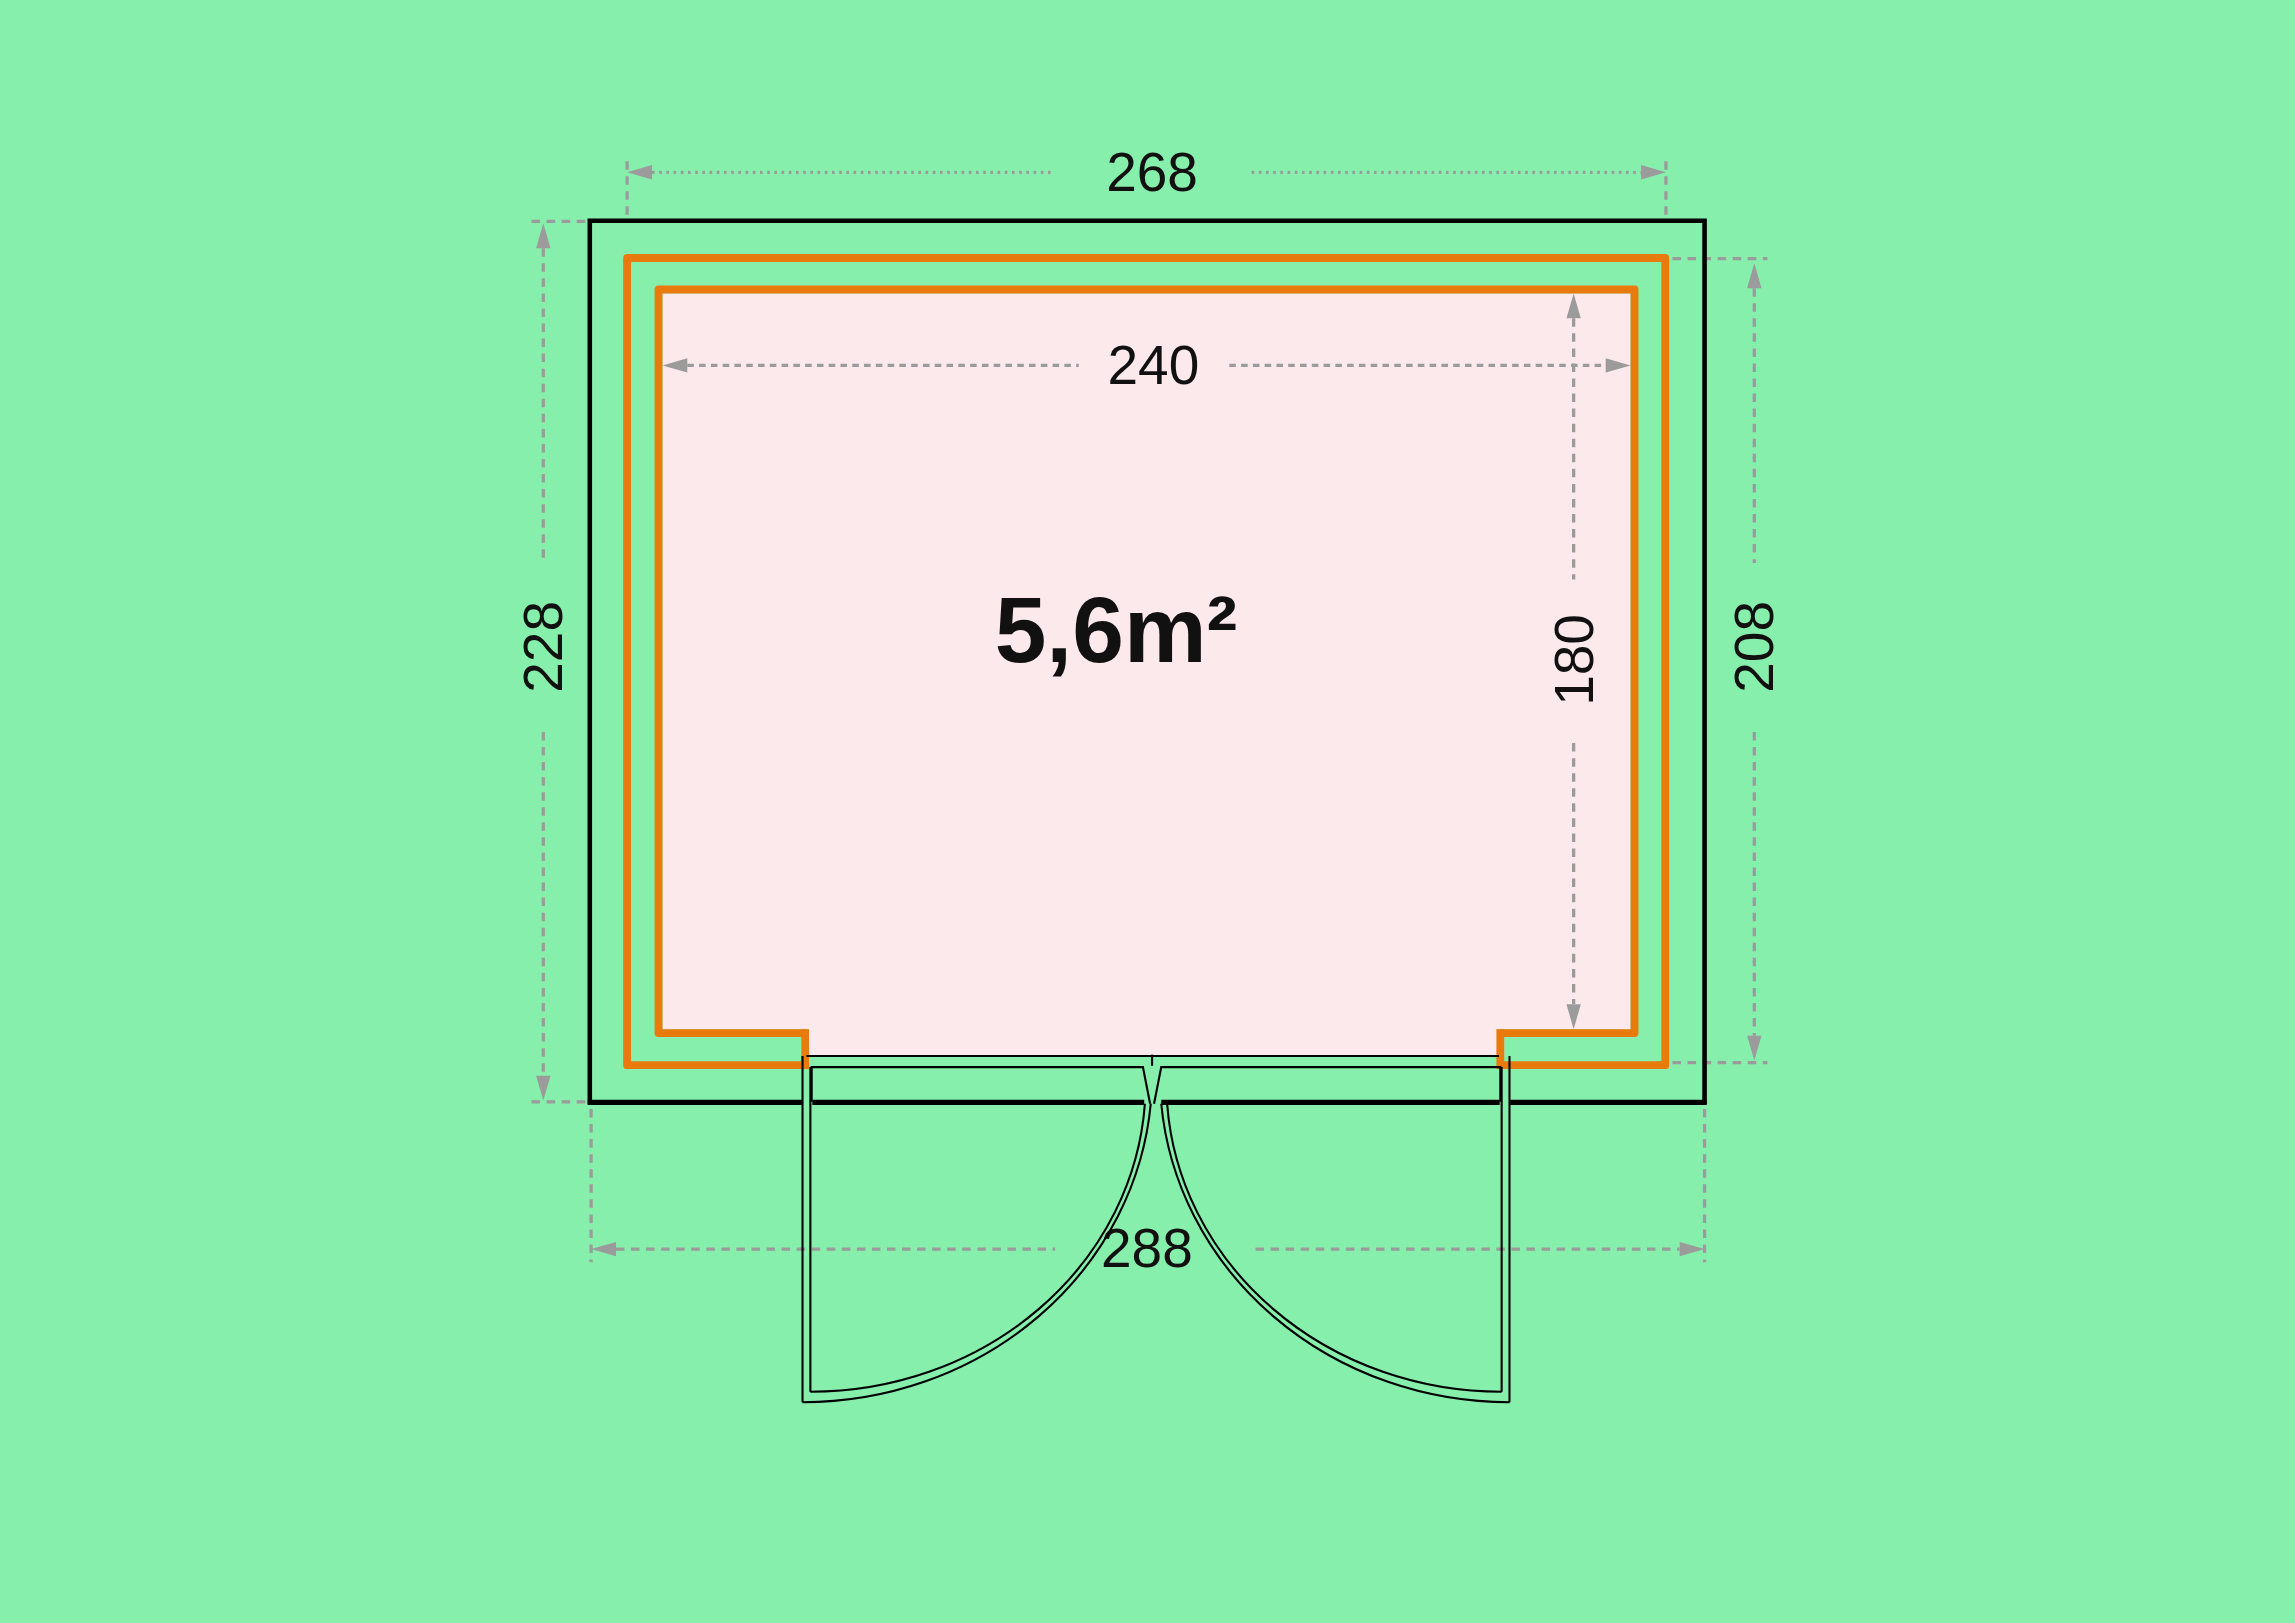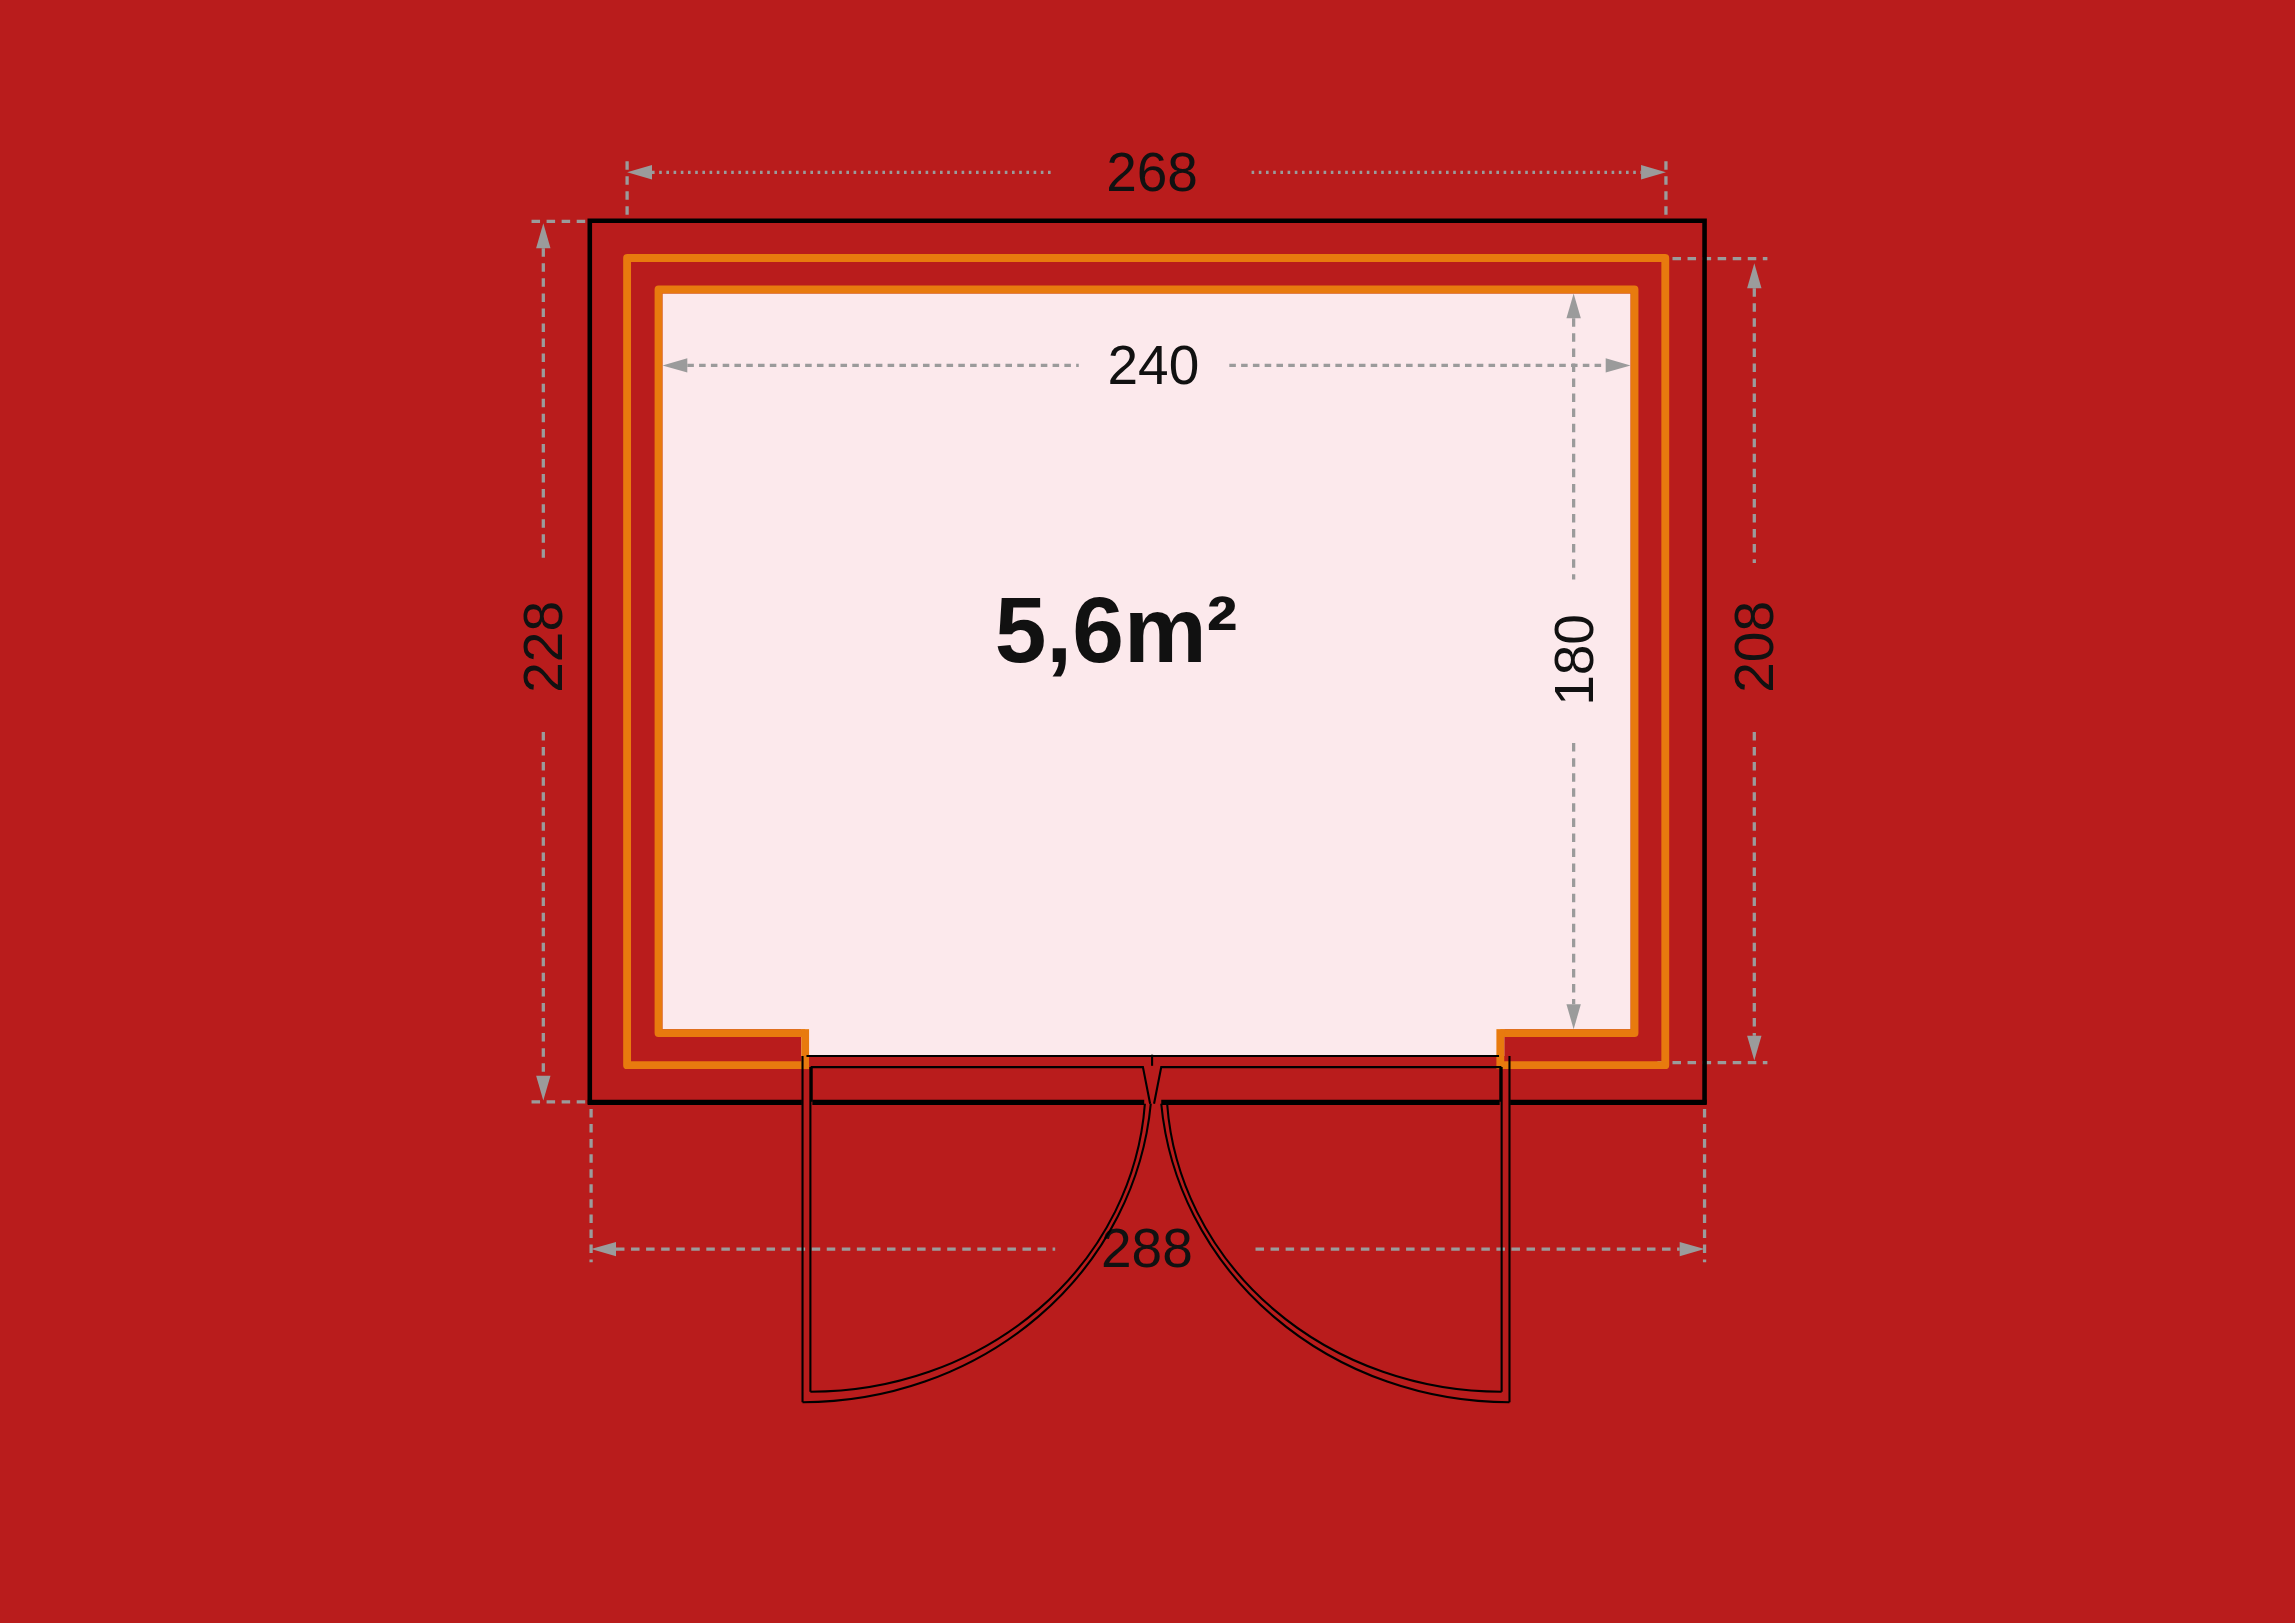--- a/index.html
+++ b/index.html
@@ -1,16 +1,16 @@
 <!DOCTYPE html>
 <html style="--wall-orange: #E87A0E; --interior-pink: #FCE9EC; --dim-gray: #9B9B9B; --wall-black: #000000; --text-ink: #111111;font-size:10.5px"><head>
 <meta charset="utf-8">
 <style>
   html,body{margin:0;padding:0;background:#ffffff;}
-  .page{width:100vw;height:100vh;display:flex;align-items:center;justify-content:center;background:#b91c1c;}
+  .page{width:100vw;height:100vh;display:flex;align-items:center;justify-content:center;background:#86efac;}
   svg{display:block;width:100%;height:100%;max-height:100vh;}
   
   .pink-fill{fill:var(--interior-pink);stroke:none;}
   .orange-wall{stroke:var(--wall-orange);stroke-width:12;fill:none;stroke-linejoin:round;stroke-linecap:butt;}
   .black-wall{stroke:var(--wall-black);stroke-width:7;fill:none;stroke-linejoin:miter;stroke-linecap:butt;}
   .black-wall-thick{stroke:var(--wall-black);stroke-width:8;fill:none;stroke-linecap:butt;}
   .door-line{stroke:var(--wall-black);stroke-width:3.2;fill:none;stroke-linecap:butt;}
   .dim-line{stroke:var(--dim-gray);stroke-width:5;fill:none;stroke-linecap:butt;}
   .dash-l{stroke-dasharray:13 10;}
   .dash-m{stroke-dasharray:10 8;}

